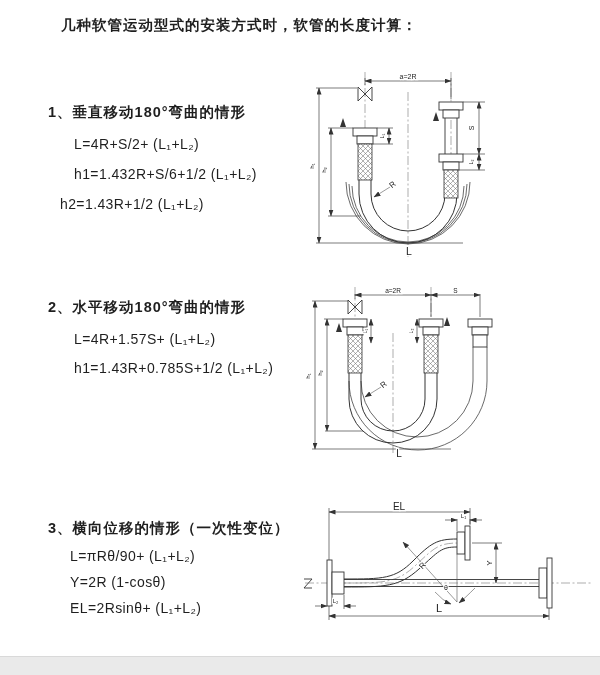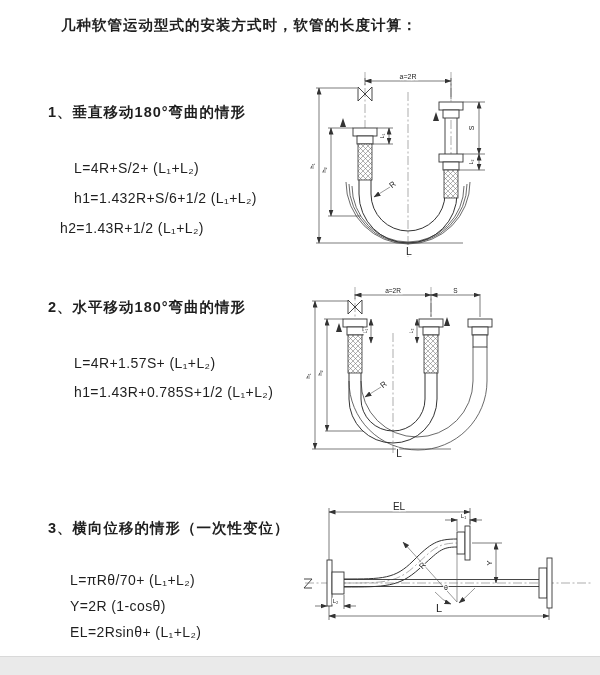--- a/index.html
+++ b/index.html
@@ -1,21 +1,21 @@
 <!DOCTYPE html>
 <html><head>
 <meta charset="utf-8">
 <style>
   html,body{margin:0;padding:0;background:#fff;}
   .page{position:relative;width:600px;height:675px;background:#ffffff;overflow:hidden;
         font-family:"Liberation Sans","DejaVu Sans",sans-serif;color:#1f1f1f;}
   .abs{position:absolute;}
   .doc-title{font-size:14.5px;font-weight:bold;letter-spacing:1px;white-space:nowrap;}
   .sec-heading{font-size:14.5px;font-weight:bold;letter-spacing:1px;white-space:nowrap;}
-  .formula{font-size:14px;letter-spacing:0.4px;white-space:nowrap;margin-top:24px;}
+  .formula{font-size:14px;letter-spacing:0.4px;white-space:nowrap;}
   svg{display:block;}
   svg text{font-family:"Liberation Sans","DejaVu Sans",sans-serif;}
   .dimlabel{fill:#222;paint-order:stroke;stroke:#ffffff;stroke-width:2.4px;}
   .cl{stroke:#8a8a8a;stroke-width:0.7;fill:none;stroke-dasharray:9 2.5 2 2.5;}
   .dim{stroke:#444;stroke-width:0.7;fill:none;}
   .thin{stroke:#555;stroke-width:0.6;fill:none;}
   .hose{stroke:#333;stroke-width:1;fill:none;}
   .ph{stroke:#444;stroke-width:0.8;fill:none;}
   .fit{fill:#ffffff;stroke:#333;stroke-width:0.9;}
   .pipe{stroke:#333;stroke-width:0.9;fill:none;}
@@ -33,21 +33,21 @@
   <div class="abs sec-heading" style="left:48px;top:103px;">1、垂直移动180°弯曲的情形</div>
   <div class="abs formula" style="left:74px;top:136px;">L=4R+S/2+ (L₁+L₂)</div>
   <div class="abs formula" style="left:74px;top:166px;">h1=1.432R+S/6+1/2 (L₁+L₂)</div>
   <div class="abs formula" style="left:60px;top:196px;">h2=1.43R+1/2 (L₁+L₂)</div>
 
   <div class="abs sec-heading" style="left:48px;top:298px;">2、水平移动180°弯曲的情形</div>
   <div class="abs formula" style="left:74px;top:331px;">L=4R+1.57S+ (L₁+L₂)</div>
   <div class="abs formula" style="left:74px;top:360px;">h1=1.43R+0.785S+1/2 (L₁+L₂)</div>
 
   <div class="abs sec-heading" style="left:48px;top:519px;">3、横向位移的情形（一次性变位）</div>
-  <div class="abs formula" style="left:70px;top:548px;">L=πRθ/70+ (L₁+L₂)</div>
+  <div class="abs formula" style="left:70px;top:548px;">L=πRθ/90+ (L₁+L₂)</div>
   <div class="abs formula" style="left:70px;top:574px;">Y=2R (1-cosθ)</div>
   <div class="abs formula" style="left:70px;top:600px;">EL=2Rsinθ+ (L₁+L₂)</div>
 
   <svg class="abs" style="left:303px;top:66px;" width="290" height="196" viewBox="0 0 290 196">
     <defs>
       <marker id="ar1" markerWidth="7" markerHeight="5" refX="6.5" refY="2.5" orient="auto-start-reverse" markerUnits="userSpaceOnUse">
         <path d="M0,0 L7,2.5 L0,5 Z" fill="#333"></path>
       </marker>
       <pattern id="braid1" width="5" height="5" patternUnits="userSpaceOnUse">
         <rect width="5" height="5" fill="#fff"></rect>

